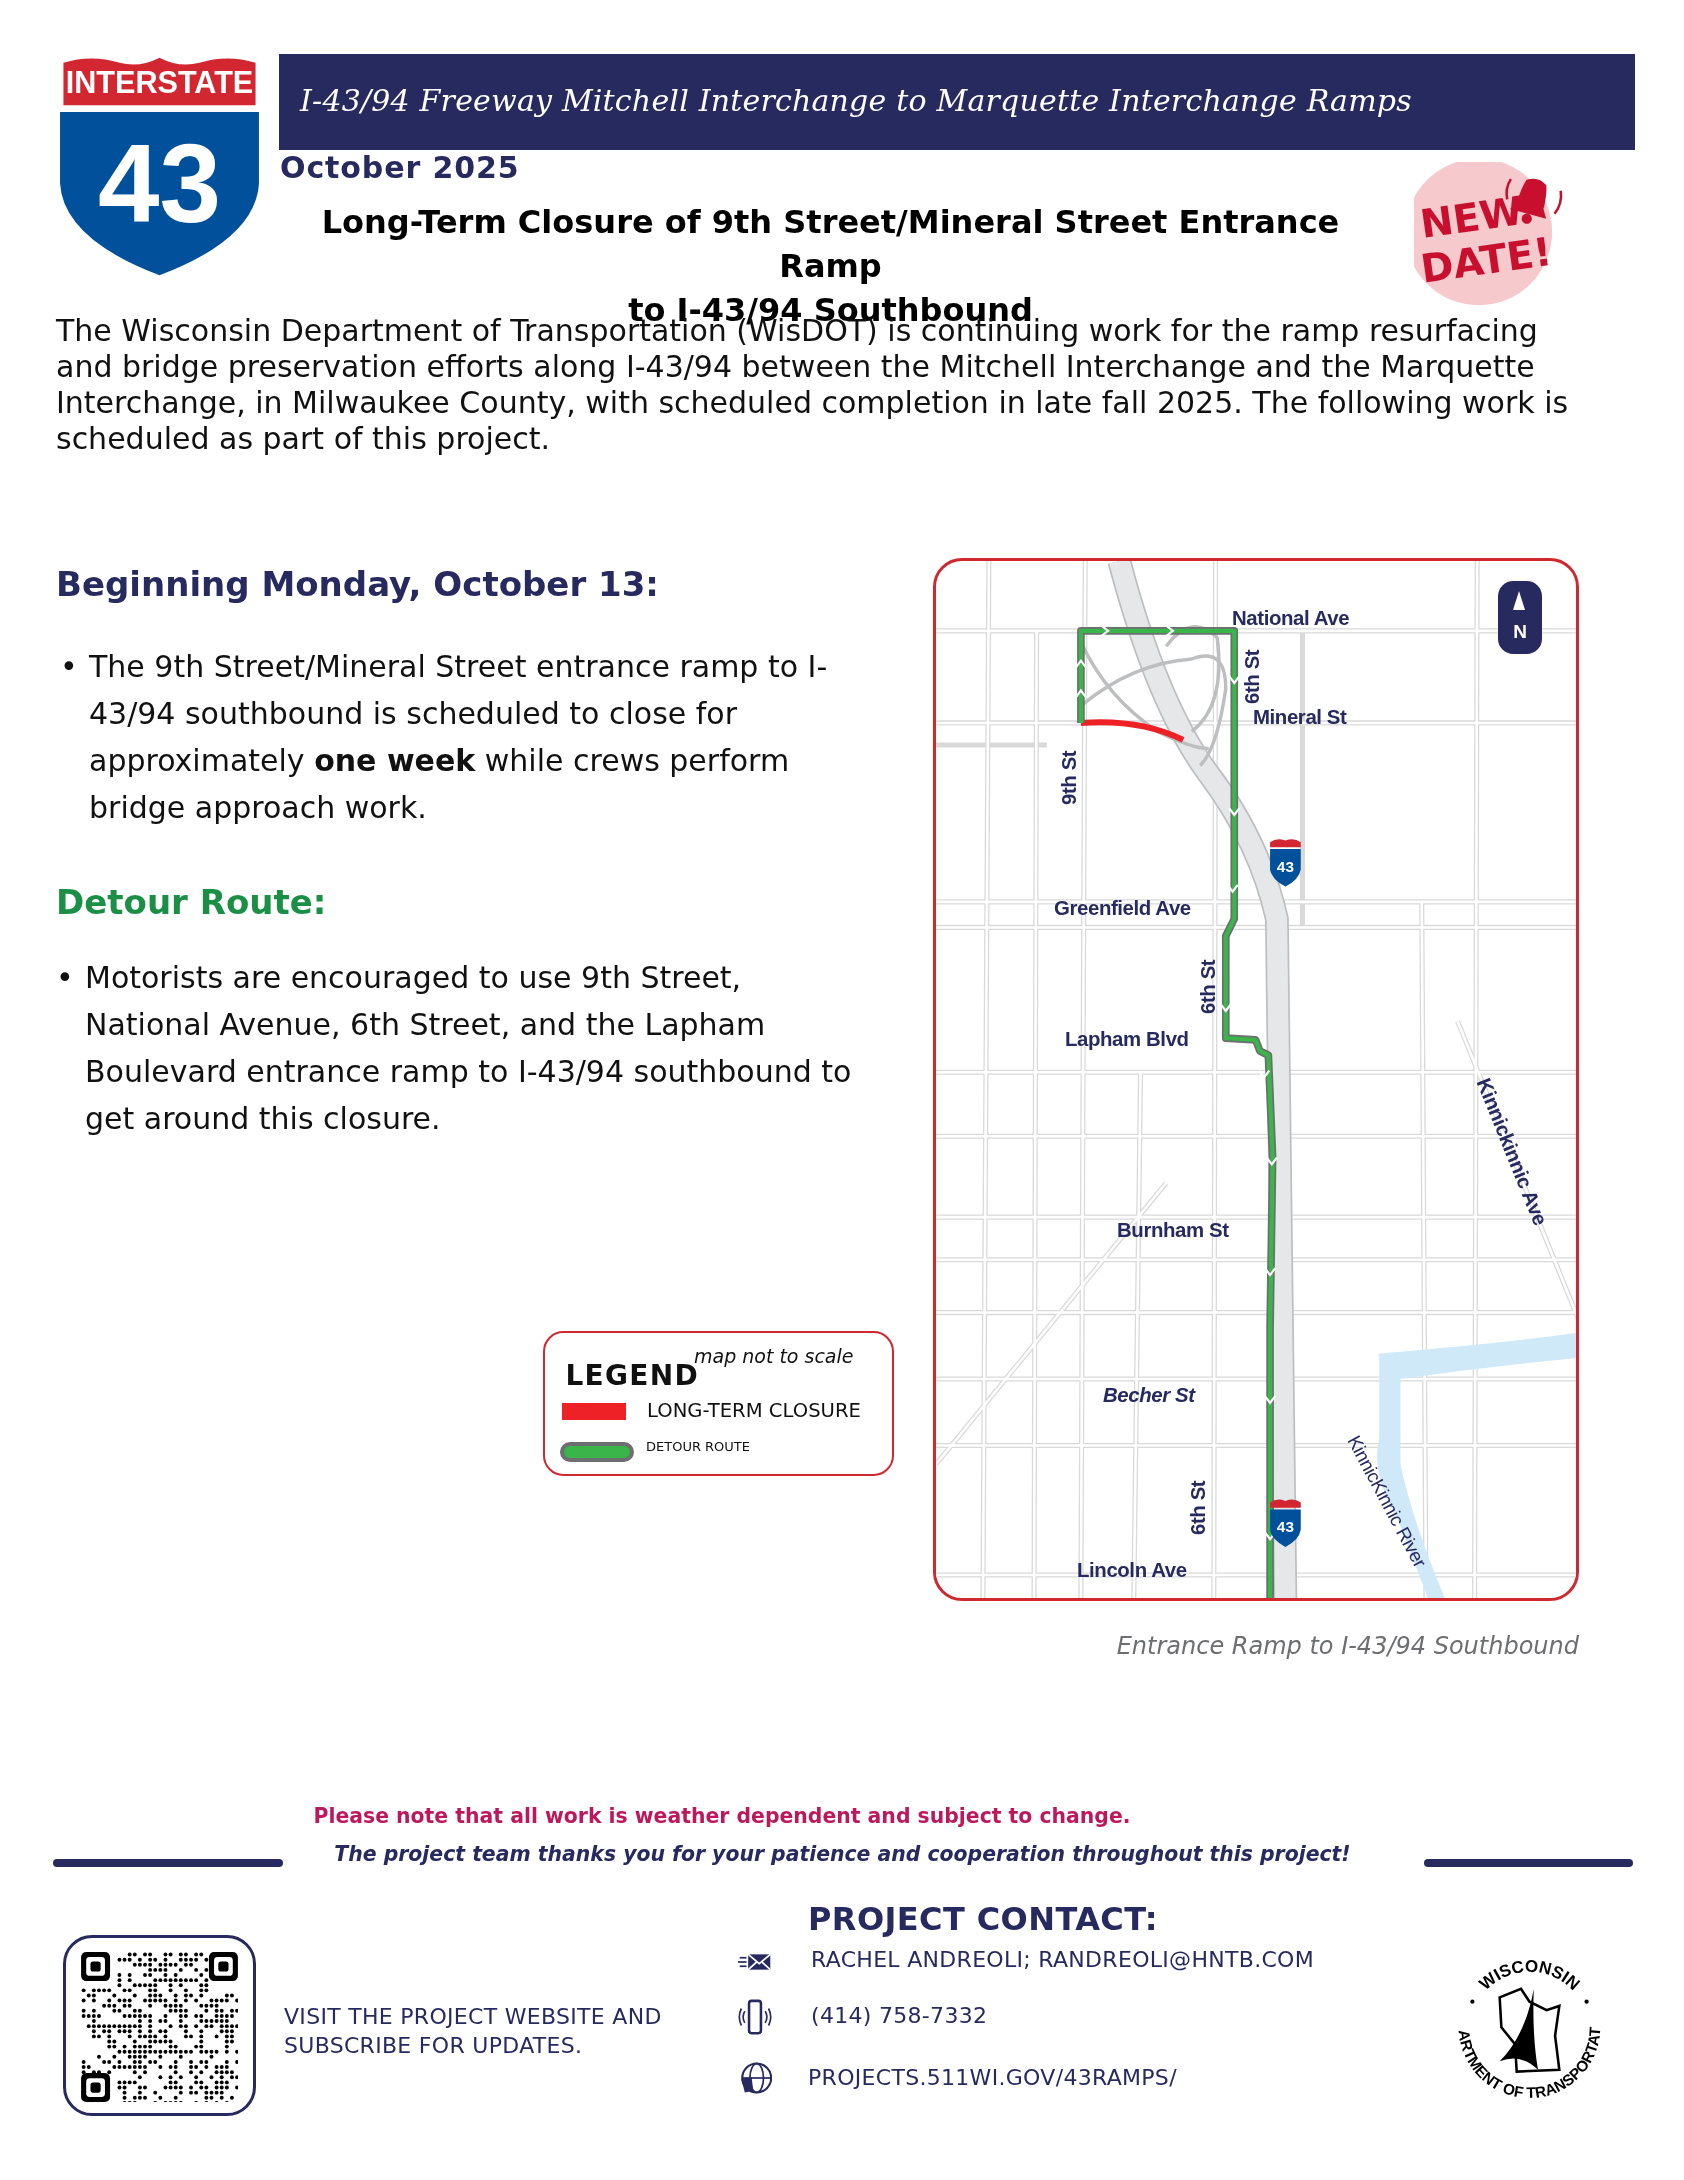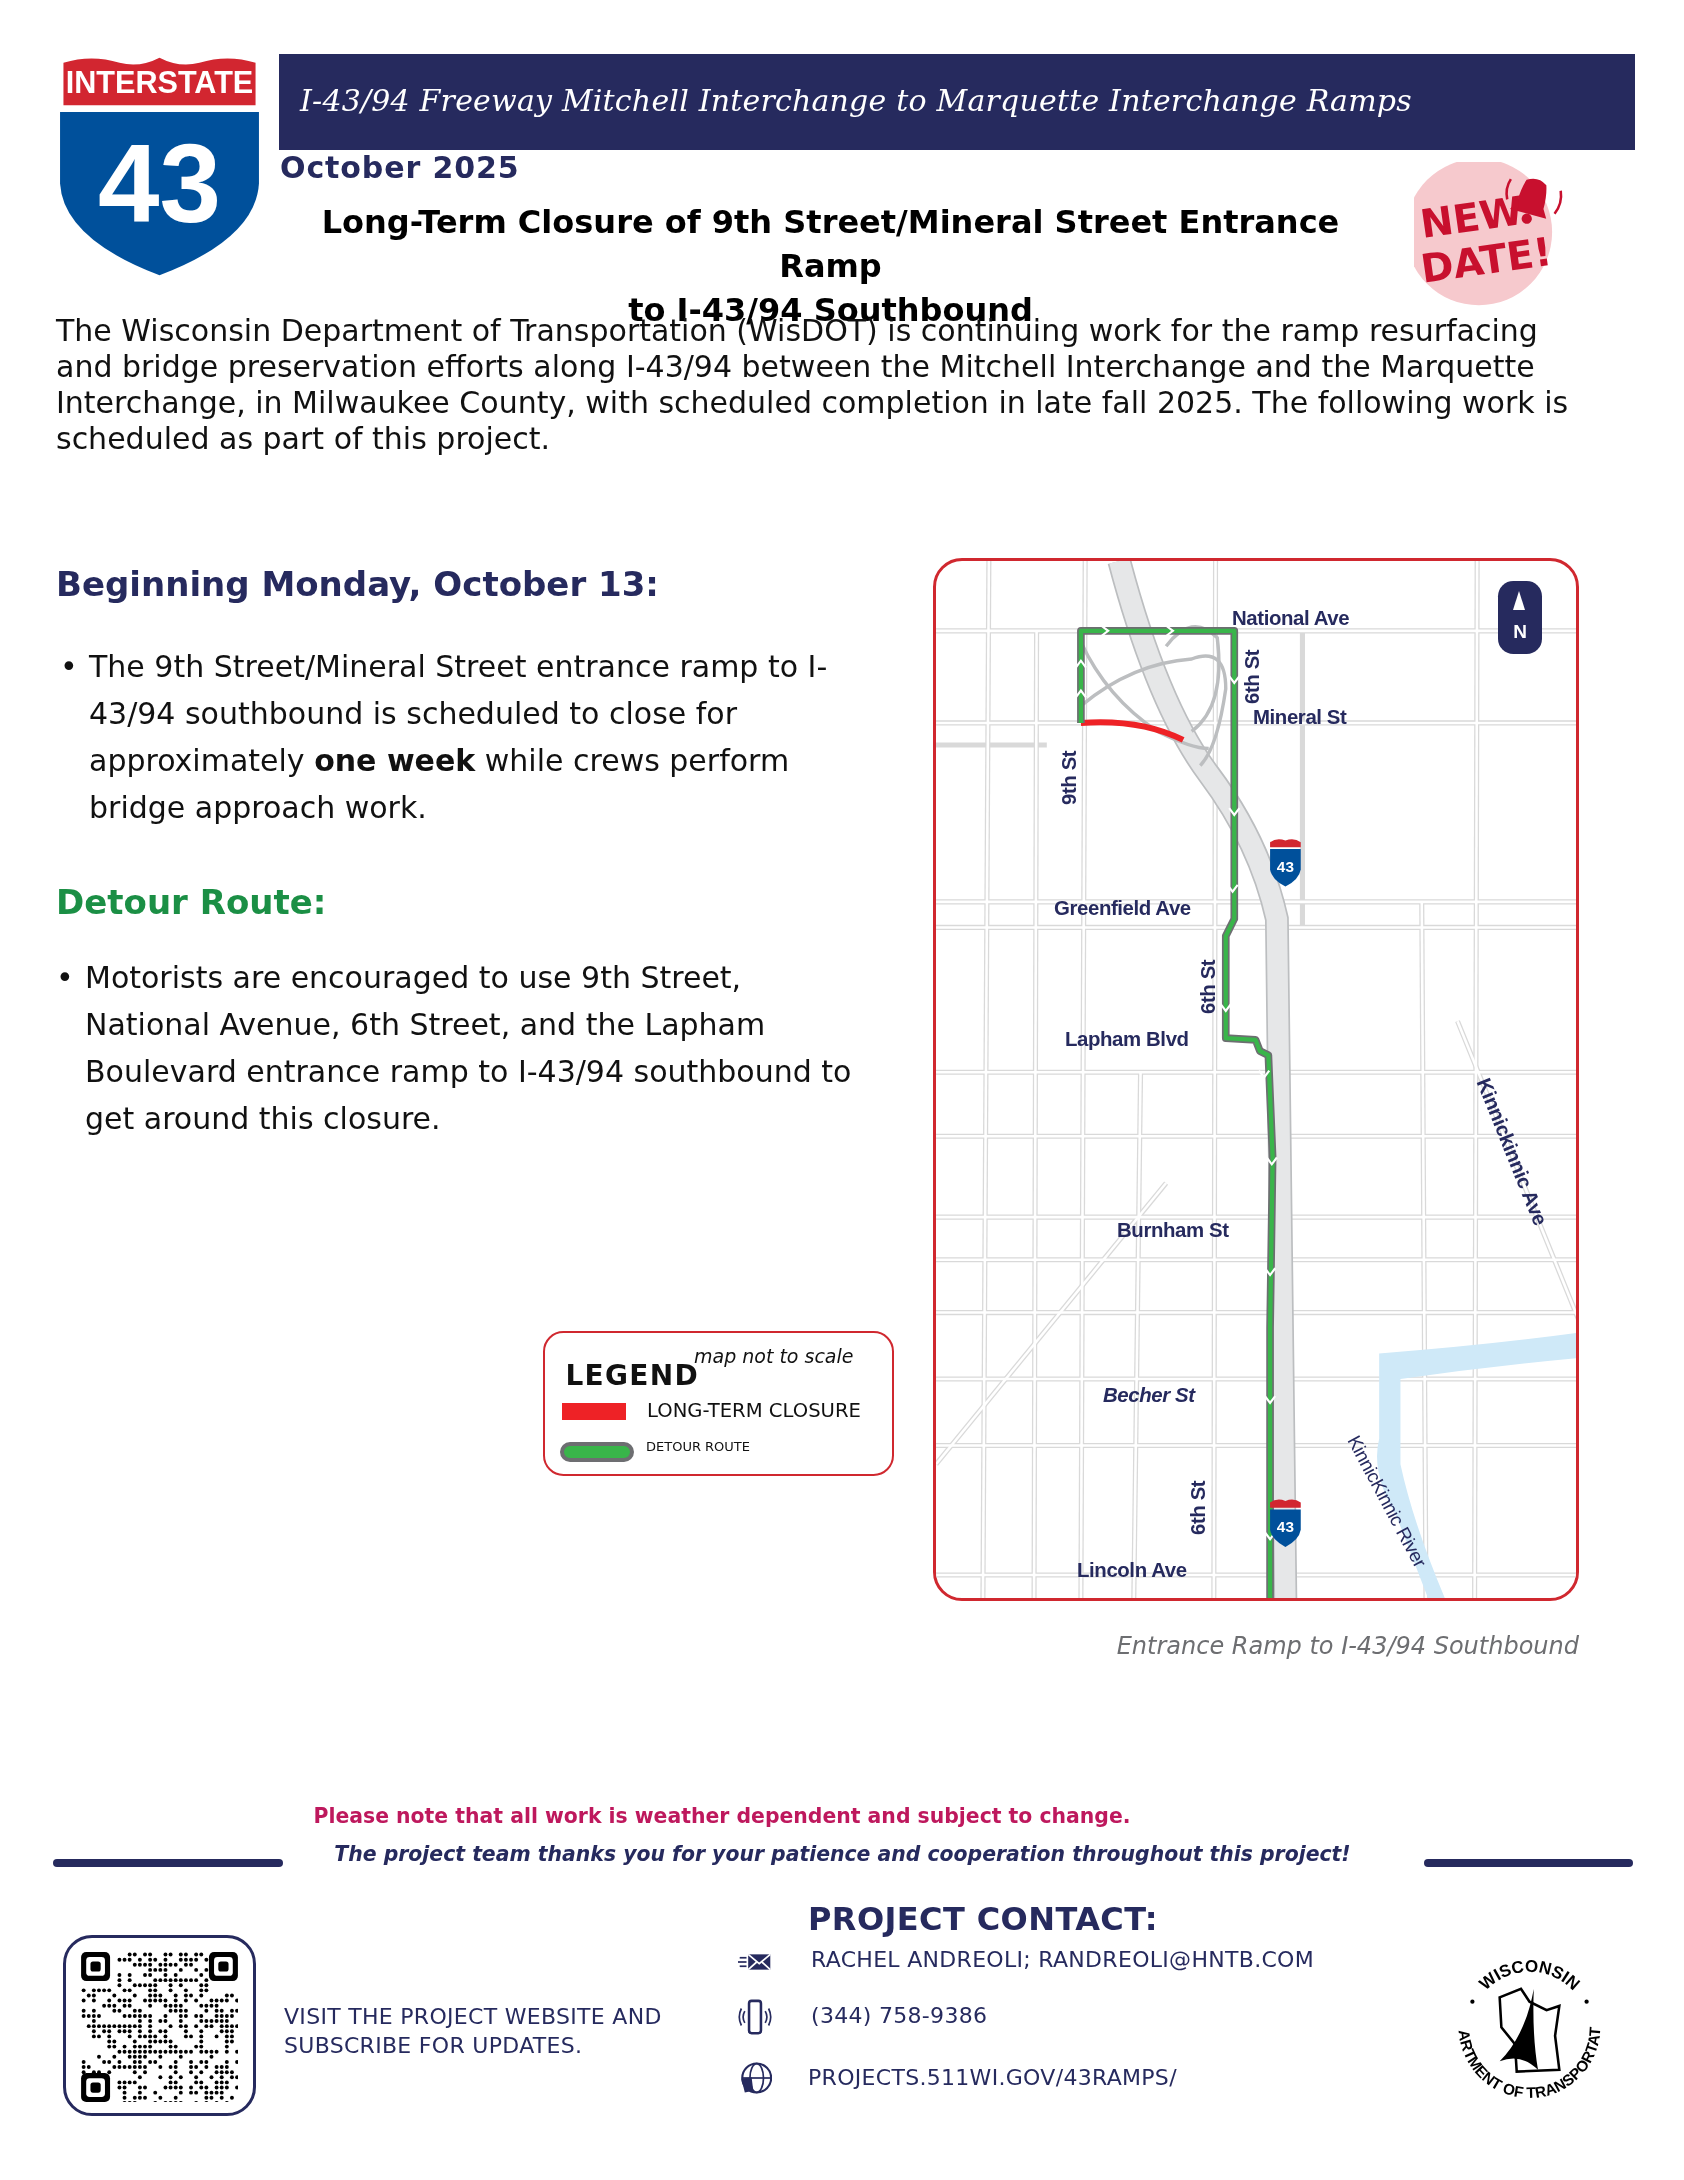--- a/index.html
+++ b/index.html
@@ -698,21 +698,21 @@
   <line x1="0" y1="21" x2="10" y2="21" stroke="#262a5e" stroke-width="2"></line>
   <line x1="2" y1="26" x2="10" y2="26" stroke="#262a5e" stroke-width="2"></line>
 </svg>
 <div id="email-text" class="abs contact-row">RACHEL ANDREOLI; RANDREOLI@HNTB.COM</div>
 
 <svg id="phone-icon" class="abs contact-icon" viewBox="0 0 40 42">
   <rect x="13" y="2" width="14" height="38" rx="3" fill="none" stroke="#262a5e" stroke-width="3"></rect>
   <path d="M8 14 Q4 21 8 28 M4 11 Q-1 21 4 31" stroke="#262a5e" stroke-width="2" fill="none"></path>
   <path d="M32 14 Q36 21 32 28 M36 11 Q41 21 36 31" stroke="#262a5e" stroke-width="2" fill="none"></path>
 </svg>
-<div id="phone-text" class="abs contact-row">(344) 758-9386</div>
+<div id="phone-text" class="abs contact-row">(414) 758-7332</div>
 
 <svg id="web-icon" class="abs contact-icon" viewBox="0 0 40 42">
   <circle cx="22" cy="21" r="17" fill="none" stroke="#262a5e" stroke-width="2.5"></circle>
   <ellipse cx="22" cy="21" rx="8" ry="17" fill="none" stroke="#262a5e" stroke-width="2"></ellipse>
   <line x1="5" y1="21" x2="39" y2="21" stroke="#262a5e" stroke-width="2"></line>
   <path d="M4 22 L16 20 L18 36 L8 38 Z" fill="#262a5e"></path>
 </svg>
 <div id="web-text" class="abs contact-row">PROJECTS.511WI.GOV/43RAMPS/</div>
 
 <svg id="wisdot-logo" class="abs" viewBox="0 0 210 210">

